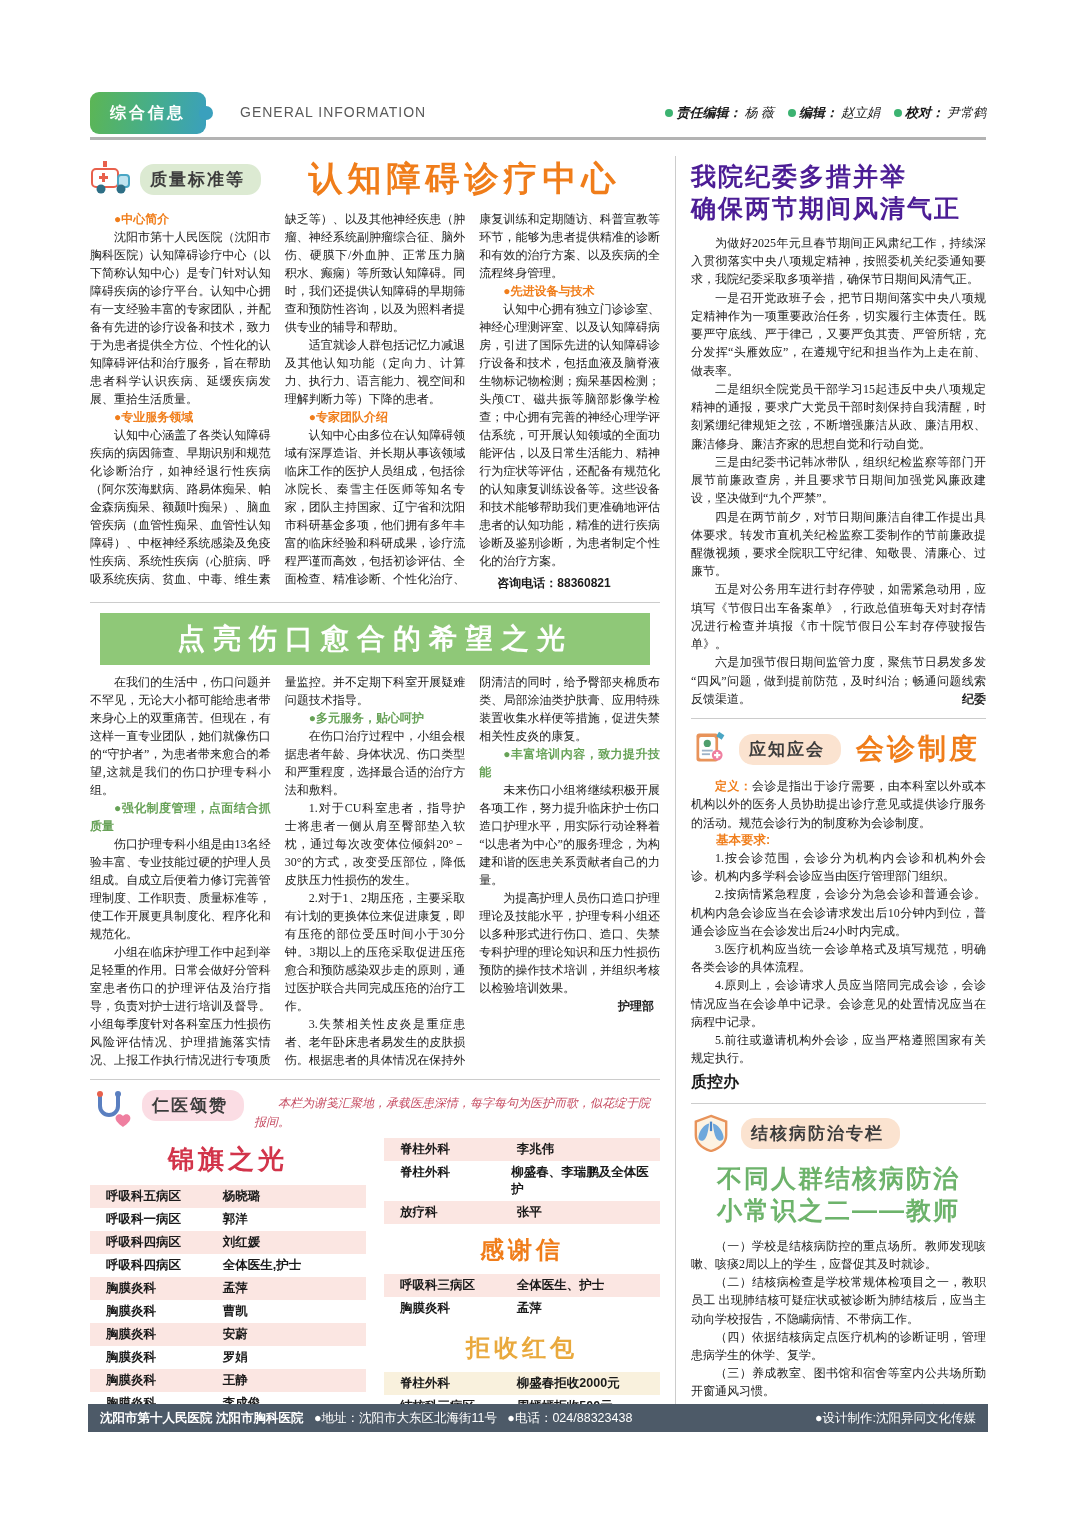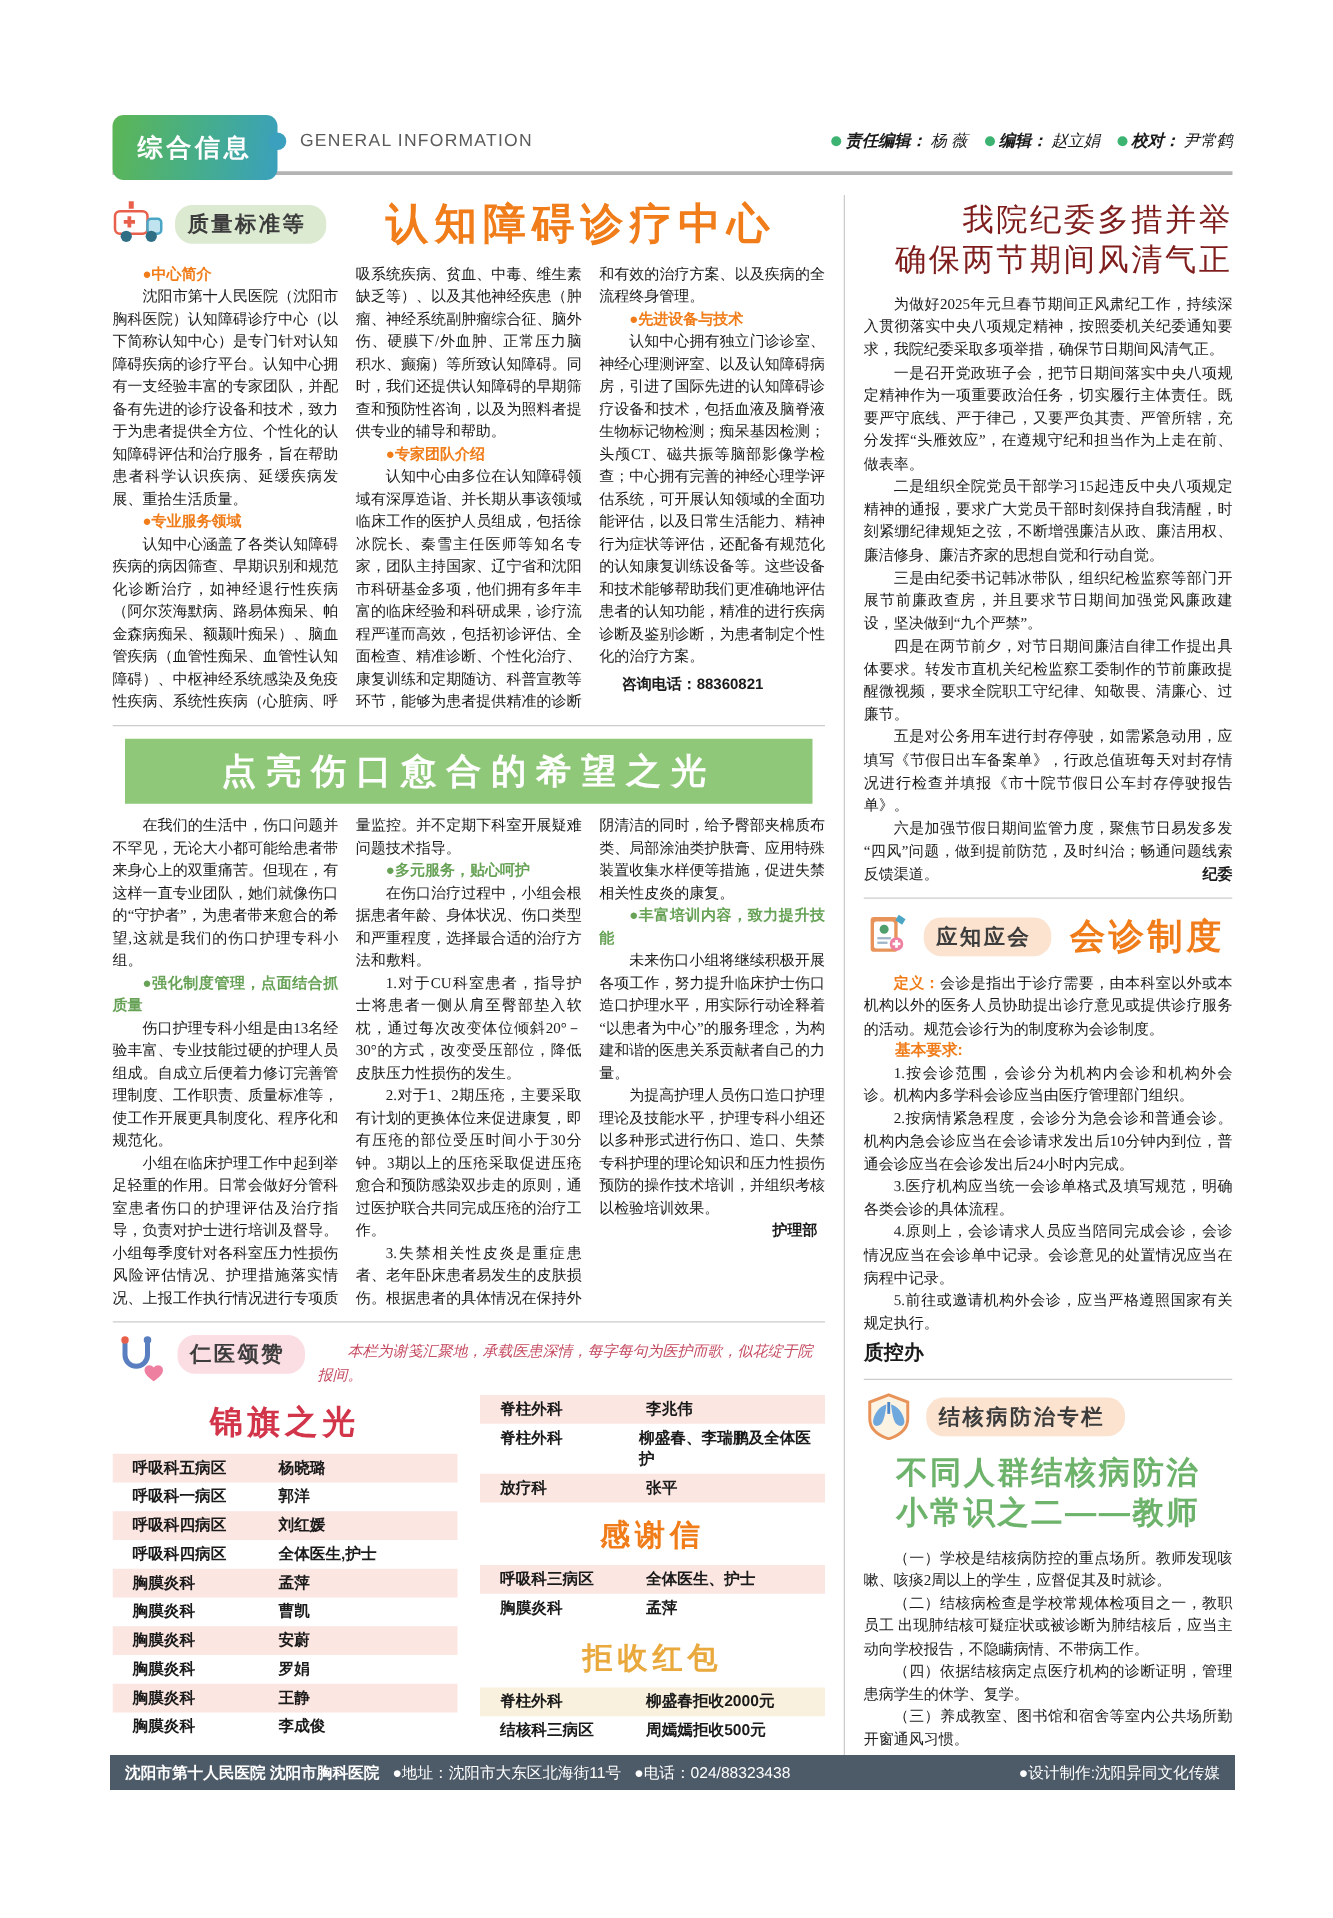--- a/index.html
+++ b/index.html
@@ -3,23 +3,23 @@
 <meta charset="utf-8">
 <style>
   * { margin:0; padding:0; box-sizing:border-box; }
   html,body { background:#fff; }
   .page { position:relative; width:1066px; height:1534px; background:#fff; overflow:hidden;
           font-family:"Liberation Serif", serif; color:#1a1a1a; }
   .inner { padding:96px 80px 0 90px; }
 
   
   .masthead { position:relative; height:44px; border-bottom:3px solid #b3b3b3; }
-  .badge { position:absolute; left:0; top:-4px; height:52px; padding:0 20px; border-radius:9px;
+  .badge { position:absolute; left:0; top:-4px; height:42px; padding:0 20px; border-radius:9px;
            background:linear-gradient(100deg,#5cb654 0%,#45ad8d 55%,#3aa0bd 100%);
-           color:#fff; font-family:"Liberation Sans",sans-serif; font-weight:bold; font-size:20px;
+           color:#fff; font-family:"Liberation Sans",sans-serif; font-weight:bold; font-size:16px;
            letter-spacing:3px; display:flex; align-items:center; z-index:2; }
   .badge:after { content:""; position:absolute; right:-7px; top:14px; width:14px; height:14px;
            border-radius:50%; background:#3aa0bd; }
   .m-sub { position:absolute; left:150px; top:8px; color:#5a5a5a; font-family:"Liberation Sans",sans-serif;
            font-size:14px; letter-spacing:1px; }
   .credits { position:absolute; right:0; top:8px; display:flex; gap:14px; font-size:13px;
            font-family:"Liberation Sans",sans-serif;font-style:italic; }
   .credit { display:flex; align-items:center; gap:3px; }
   .dot { width:8px; height:8px; border-radius:50%; background:#3cb371; display:inline-block; }
   .credit b { font-weight:bold; }
@@ -50,22 +50,22 @@
   .phone { font-weight:bold; font-family:"Liberation Sans",sans-serif; text-indent:1.5em; margin-top:4px; }
   .sig { text-align:right; font-weight:bold; font-family:"Liberation Sans",sans-serif; padding-right:6px; }
 
   .title-orange { flex:1; text-align:center; color:#f07d1a; font-family:Liberation Mono, monospace;
                   font-weight:bold; font-size:34px; letter-spacing:5px; }
   .banner { background:#8fc878; margin:2px 10px 6px 10px; padding:7px 0; text-align:center;
             color:#fff; font-family:"Liberation Sans",sans-serif; font-weight:bold; font-size:28px;
             letter-spacing:8px; }
 
   
-  .title-blue { text-align:right; color:#7f1d1d; font-family:"Liberation Sans",sans-serif;
-                font-weight:normal; font-size:25px; line-height:1.28; letter-spacing:2px; margin:4px 0 10px; }
+  .title-blue { text-align:left; color:#4c1d95; font-family:"Liberation Sans",sans-serif;
+                font-weight:bold; font-size:25px; line-height:1.28; letter-spacing:2px; margin:4px 0 10px; }
   .rc-text { text-align:justify; font-size:12px; line-height:1.52; }
   .rc-text p { text-indent:2em; }
   .sig-float { float:right; font-family:"Liberation Sans",sans-serif; font-weight:bold; }
 
   .know-head { display:flex; align-items:center; justify-content:space-between; margin:6px 0 8px; }
   .know-head .left { display:flex; align-items:center; gap:6px; }
   .title-orange-sm { color:#f07d1a; font-family:"Liberation Sans",sans-serif; font-weight:bold;
                      font-size:28px; letter-spacing:3px; padding-right:6px; }
   .olabel { color:#f07d1a; font-weight:bold; font-family:"Liberation Sans",sans-serif; }
   .req-label { text-indent:2em; color:#f07d1a; font-weight:bold; font-family:"Liberation Sans",sans-serif;
@@ -158,20 +158,21 @@
           <div class="article">
 
               <p class="blk subhead"><span>●中心简介</span></p>
 
               <p class="blk para"><span>沈阳市第十人民医院（沈阳市胸科医院）认知障碍诊疗中心（以下简称认知中心）是专门针对认知障碍疾病的诊疗平台。认知中心拥有一支经验丰富的专家团队，并配备有先进的诊疗设备和技术，致力于为患者提供全方位、个性化的认知障碍评估和治疗服务，旨在帮助患者科学认识疾病、延缓疾病发展、重拾生活质量。</span></p>
 
               <p class="blk subhead"><span>●专业服务领域</span></p>
 
               <p class="blk para"><span>认知中心涵盖了各类认知障碍疾病的病因筛查、早期识别和规范化诊断治疗，如神经退行性疾病（阿尔茨海默病、路易体痴呆、帕金森病痴呆、额颞叶痴呆）、脑血管疾病（血管性痴呆、血管性认知障碍）、中枢神经系统感染及免疫性疾病、系统性疾病（心脏病、呼吸系统疾病、贫血、中毒、维生素缺乏等）、以及其他神经疾患（肿瘤、神经系统副肿瘤综合征、脑外伤、硬膜下/外血肿、正常压力脑积水、癫痫）等所致认知障碍。同时，我们还提供认知障碍的早期筛查和预防性咨询，以及为照料者提供专业的辅导和帮助。</span></p>
 
+              <p class="blk para"><span>适宜就诊人群包括记忆力减退及其他认知功能（定向力、计算力、执行力、语言能力、视空间和理解判断力等）下降的患者。</span></p>
 
               <p class="blk subhead"><span>●专家团队介绍</span></p>
 
               <p class="blk para"><span>认知中心由多位在认知障碍领域有深厚造诣、并长期从事该领域临床工作的医护人员组成，包括徐冰院长、秦雪主任医师等知名专家，团队主持国家、辽宁省和沈阳市科研基金多项，他们拥有多年丰富的临床经验和科研成果，诊疗流程严谨而高效，包括初诊评估、全面检查、精准诊断、个性化治疗、康复训练和定期随访、科普宣教等环节，能够为患者提供精准的诊断和有效的治疗方案、以及疾病的全流程终身管理。</span></p>
 
               <p class="blk subhead"><span>●先进设备与技术</span></p>
 
               <p class="blk para"><span>认知中心拥有独立门诊诊室、神经心理测评室、以及认知障碍病房，引进了国际先进的认知障碍诊疗设备和技术，包括血液及脑脊液生物标记物检测；痴呆基因检测；头颅CT、磁共振等脑部影像学检查；中心拥有完善的神经心理学评估系统，可开展认知领域的全面功能评估，以及日常生活能力、精神行为症状等评估，还配备有规范化的认知康复训练设备等。这些设备和技术能够帮助我们更准确地评估患者的认知功能，精准的进行疾病诊断及鉴别诊断，为患者制定个性化的治疗方案。</span></p>
 
               <p class="blk phone"><span>咨询电话：88360821</span></p>

